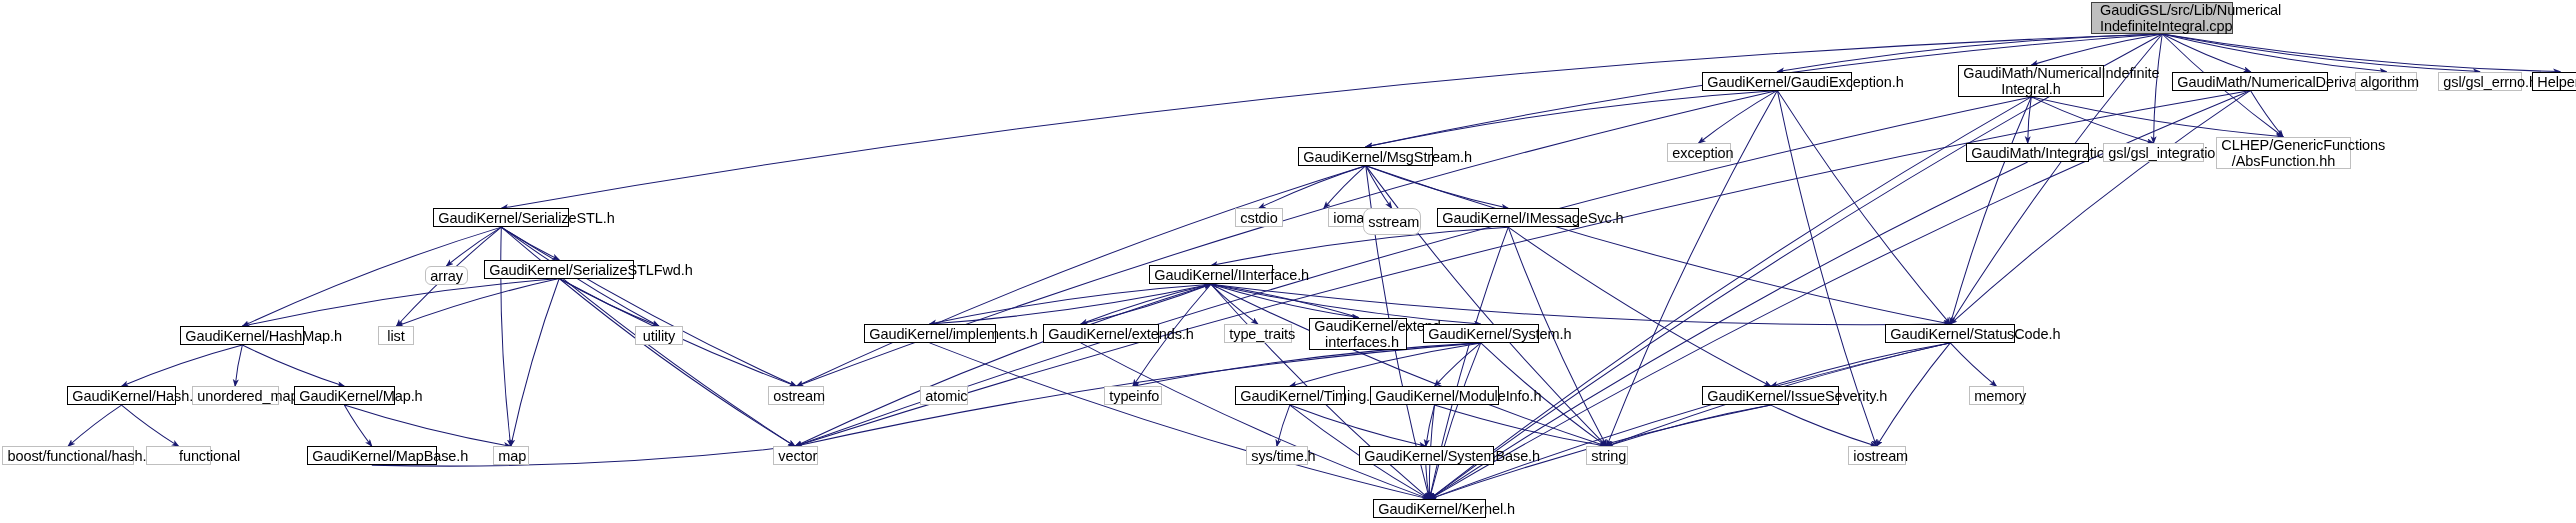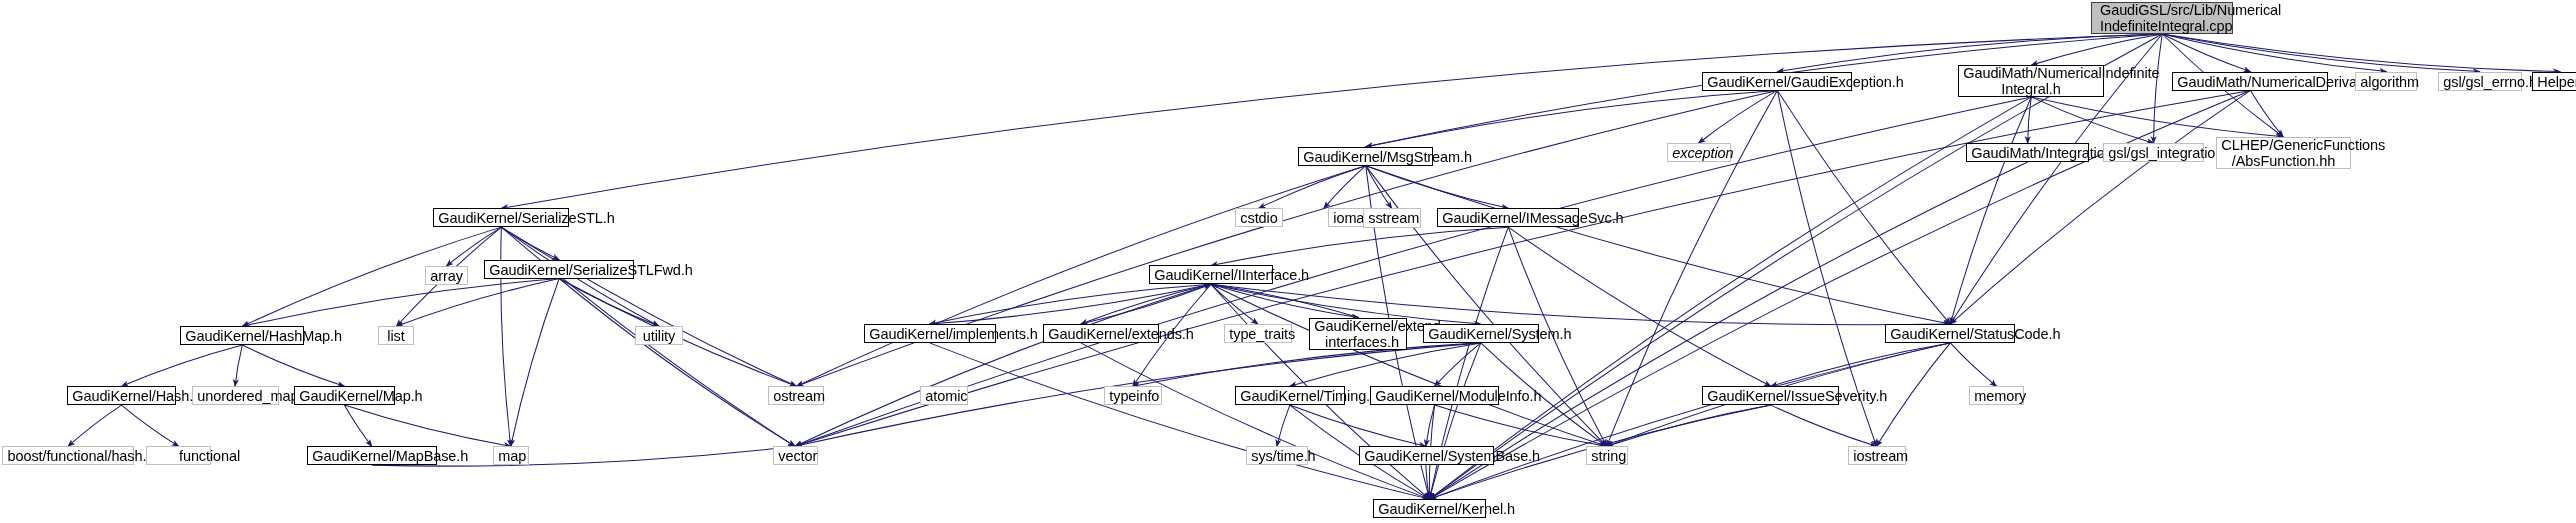--- a/index.html
+++ b/index.html
@@ -167,31 +167,31 @@
 <div class="gnode root" style="left: 2091px; top: 2.2px; width: 142px; height: 32px; padding-left: 8px;"><span class="lbl">GaudiGSL/src/Lib/Numerical
 IndefiniteIntegral.cpp</span></div>
     <div class="gnode prj" style="left: 1702px; top: 72px; width: 150px; height: 19px;"><span class="lbl">GaudiKernel/GaudiException.h</span></div>
     <div class="gnode prj" style="left: 1958px; top: 65px; width: 146px; height: 32px;"><span class="lbl">GaudiMath/NumericalIndefinite
 Integral.h</span></div>
     <div class="gnode prj" style="left: 2172px; top: 72px; width: 156px; height: 19px;"><span class="lbl">GaudiMath/NumericalDerivative.h</span></div>
     <div class="gnode sys" style="left: 2355px; top: 72px; width: 62px; height: 19px;"><span class="lbl">algorithm</span></div>
     <div class="gnode sys" style="left: 2438px; top: 72px; width: 84px; height: 19px;"><span class="lbl">gsl/gsl_errno.h</span></div>
     <div class="gnode prj" style="left: 2532px; top: 72px; width: 56px; height: 19px;"><span class="lbl">Helpers.h</span></div>
     <div class="gnode prj" style="left: 1298px; top: 147px; width: 135px; height: 19px;"><span class="lbl">GaudiKernel/MsgStream.h</span></div>
-    <div class="gnode sys" style="left: 1667px; top: 143px; width: 64px; height: 19px; font-style: italic;"><span class="lbl">exception</span></div>
+    <div class="gnode sys" style="left: 1667px; top: 143px; width: 64px; height: 19px;"><span class="lbl">exception</span></div>
     <div class="gnode prj" style="left: 1966px; top: 143px; width: 123px; height: 19px;"><span class="lbl">GaudiMath/Integration.h</span></div>
     <div class="gnode sys" style="left: 2103px; top: 143px; width: 101px; height: 19px;"><span class="lbl">gsl/gsl_integration.h</span></div>
     <div class="gnode sys" style="left: 2216px; top: 137px; width: 135px; height: 32px;"><span class="lbl">CLHEP/GenericFunctions
 /AbsFunction.hh</span></div>
     <div class="gnode sys" style="left: 1235px; top: 208px; width: 48px; height: 19px;"><span class="lbl">cstdio</span></div>
     <div class="gnode sys" style="left: 1296px; top: 208px; width: 55px; height: 19px; margin-left: 32px;"><span class="lbl">iomanip</span></div>
-    <div class="gnode sys" style="left: 1363px; top: 208px; width: 58px; height: 20px;"><span class="lbl">sstream</span></div>
+    <div class="gnode sys" style="left: 1363px; top: 208px; width: 58px; height: 27px; border-radius: 8px;"><span class="lbl">sstream</span></div>
     <div class="gnode prj" style="left: 1437px; top: 208px; width: 142px; height: 19px;"><span class="lbl">GaudiKernel/IMessageSvc.h</span></div>
     <div class="gnode prj" style="left: 433px; top: 208px; width: 136px; height: 19px;"><span class="lbl">GaudiKernel/SerializeSTL.h</span></div>
-    <div class="gnode sys" style="left: 425px; top: 266px; width: 43px; height: 19px;"><span class="lbl">array</span></div>
+    <div class="gnode sys" style="left: 425px; top: 266px; width: 43px; height: 19px; border-radius: 6px;"><span class="lbl">array</span></div>
     <div class="gnode prj" style="left: 484px; top: 260px; width: 150px; height: 19px;"><span class="lbl">GaudiKernel/SerializeSTLFwd.h</span></div>
     <div class="gnode prj" style="left: 1149px; top: 265px; width: 124px; height: 19px;"><span class="lbl">GaudiKernel/IInterface.h</span></div>
     <div class="gnode sys" style="left: 378px; top: 326px; width: 36px; height: 19px;"><span class="lbl">list</span></div>
     <div class="gnode sys" style="left: 635px; top: 326px; width: 48px; height: 19px;"><span class="lbl">utility</span></div>
     <div class="gnode prj" style="left: 180px; top: 326px; width: 124px; height: 19px;"><span class="lbl">GaudiKernel/HashMap.h</span></div>
     <div class="gnode prj" style="left: 864px; top: 324px; width: 132px; height: 19px;"><span class="lbl">GaudiKernel/implements.h</span></div>
     <div class="gnode prj" style="left: 1023px; top: 324px; width: 116px; height: 19px; margin-left: 20px;"><span class="lbl">GaudiKernel/extends.h</span></div>
     <div class="gnode sys" style="left: 1224px; top: 324px; width: 68px; height: 19px;"><span class="lbl">type_traits</span></div>
     <div class="gnode prj" style="left: 1309px; top: 318px; width: 98px; height: 32px;"><span class="lbl">GaudiKernel/extend
 _interfaces.h</span></div>

